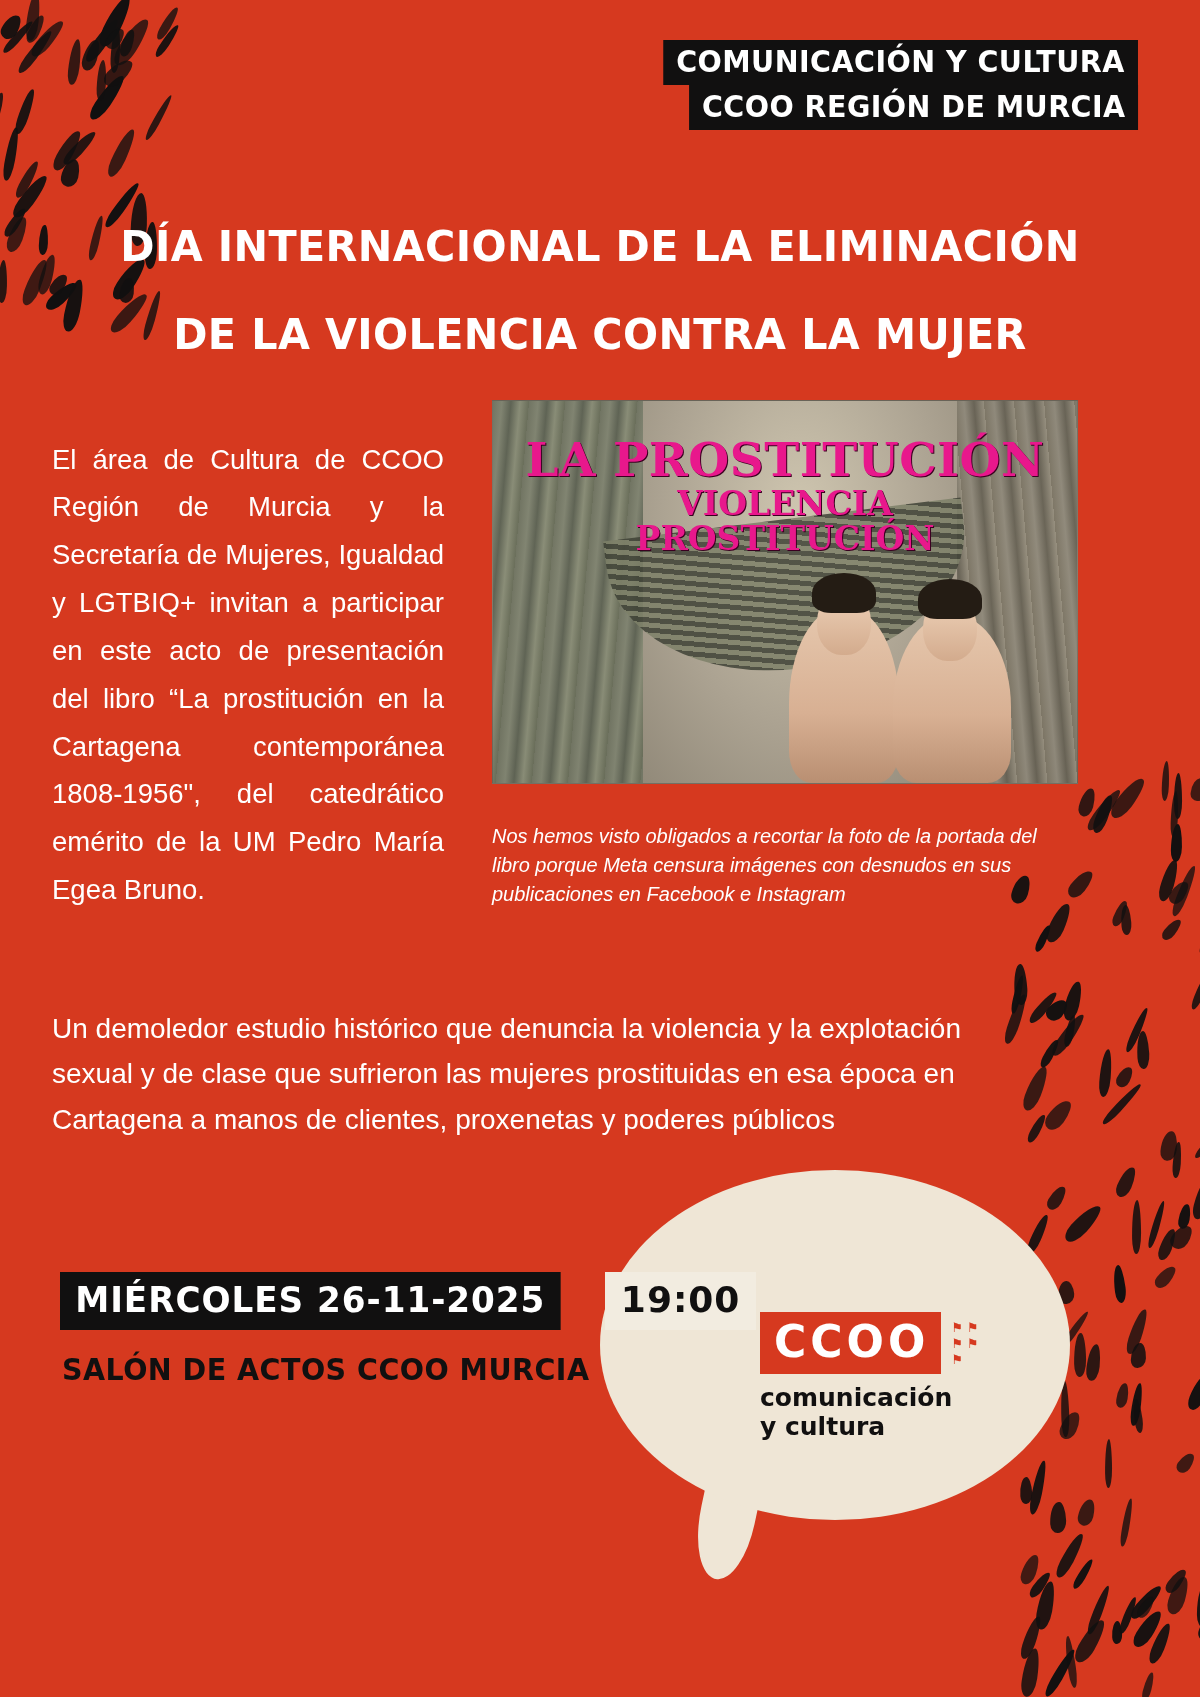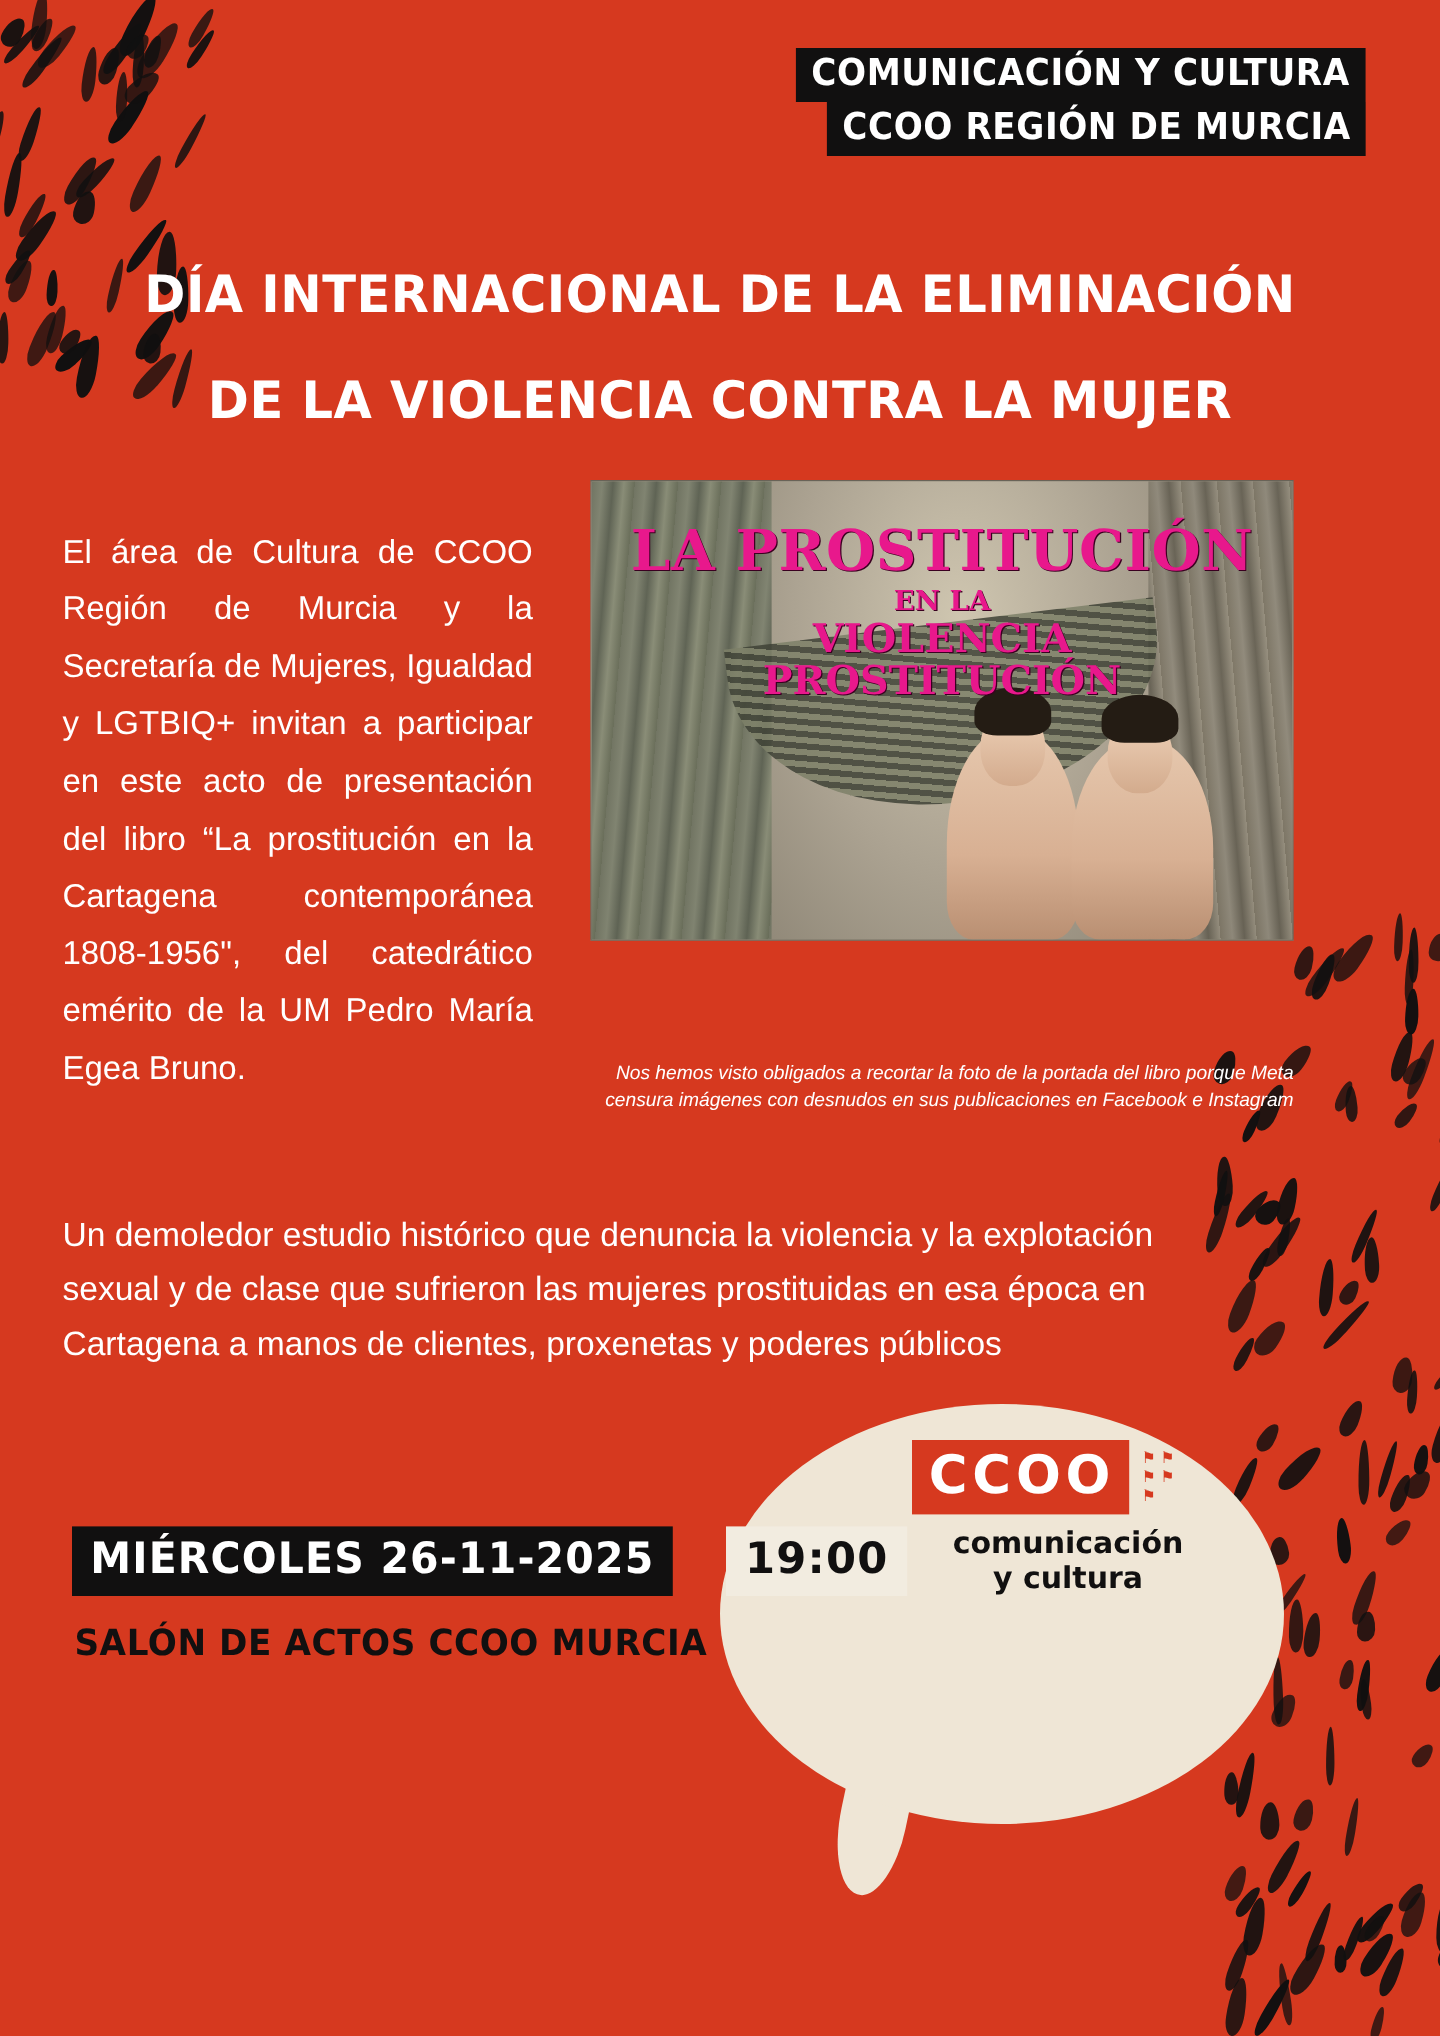--- a/index.html
+++ b/index.html
@@ -155,27 +155,27 @@
   .cover-title .t1 { font-size: 47px; letter-spacing: .5px; display:block; }
   .cover-title .t2 { font-size: 23px; display:block; margin-top: 4px; }
   .cover-title .t3 { font-size: 33px; display:block; margin-top: 2px; }
   .cover-title .t4 { font-size: 33px; display:block; margin-top: 0px; }
   .cover-title .t5 { font-size: 23px; display:block; margin-top: 4px; }
 
   
   .caption {
     position: absolute;
     left: 492px;
-    top: 867px;
+    top: 802px;
     width: 586px;
     color: #ffffff;
     font-style: italic;
-    font-size: 16px;
+    font-size: 20px;
     line-height: 1.45;
-    text-align: right;
+    text-align: left;
     z-index: 5;
   }
 
   
   .body-text {
     position: absolute;
     left: 52px;
     top: 978px;
     width: 930px;
     color: #ffffff;
@@ -251,24 +251,23 @@
     width: 56px;
     height: 130px;
     background: #efe6d6;
     border-radius: 0 0 45% 55%;
     transform: rotate(6deg) skewX(-6deg);
     z-index: 3;
   }
   .logo-wrap {
     position: absolute;
     left: 760px;
-    top: 1200px;
+    top: 1312px;
     z-index: 7;
     width: 260px;
-    text-align: center;
   }
   .logo-mark {
     display: flex;
     align-items: center;
     gap: 10px;
   }
   .logo-ccoo {
     background: #d6391f;
     color: #ffffff;
     font-family: "DejaVu Sans", sans-serif;
@@ -468,21 +467,20 @@
   <div class="drape-right"></div>
   <div class="hammock"></div>
   <div class="fig a"></div>
   <div class="fig b"></div>
   <div class="head a"></div>
   <div class="head b"></div>
   <div class="hair a"></div>
   <div class="hair b"></div>
   <div class="cover-title">
     <span class="t1">LA PROSTITUCIÓN</span>
-    <span class="t2">EN LA</span>
     <span class="t3">VIOLENCIA</span>
     <span class="t4">PROSTITUCIÓN</span>
   </div>
 </div>
 
 <p class="caption">Nos hemos visto obligados a recortar la foto de la portada del libro porque Meta censura imágenes con desnudos en sus publicaciones en Facebook e Instagram</p>
 
 <p class="body-text">Un demoledor estudio histórico que denuncia la violencia y la explotación sexual y de clase que sufrieron las mujeres prostituidas en esa época en Cartagena a manos de clientes, proxenetas y poderes públicos</p>
 
 <div class="bubble-tail"></div>

